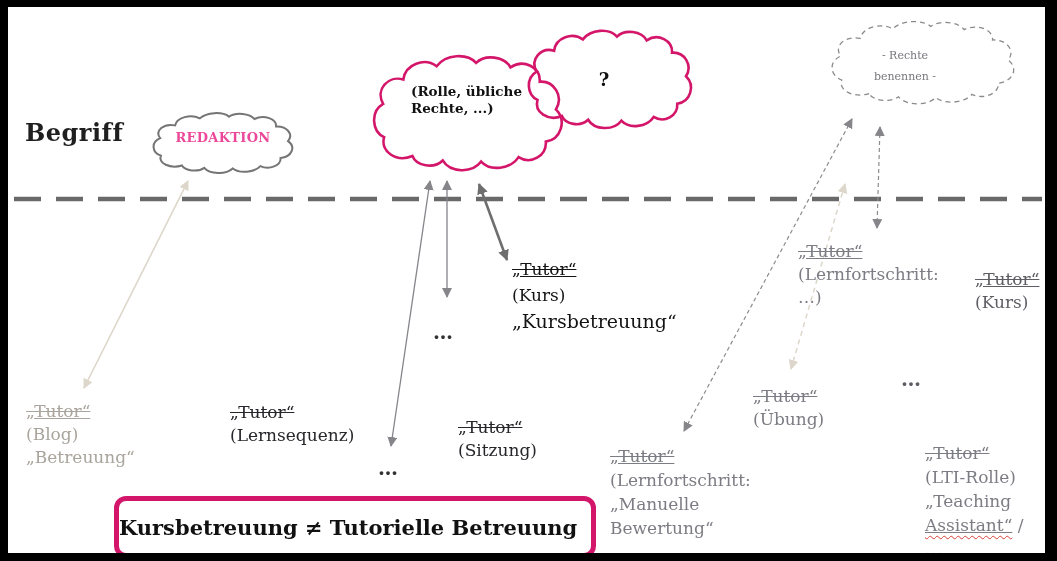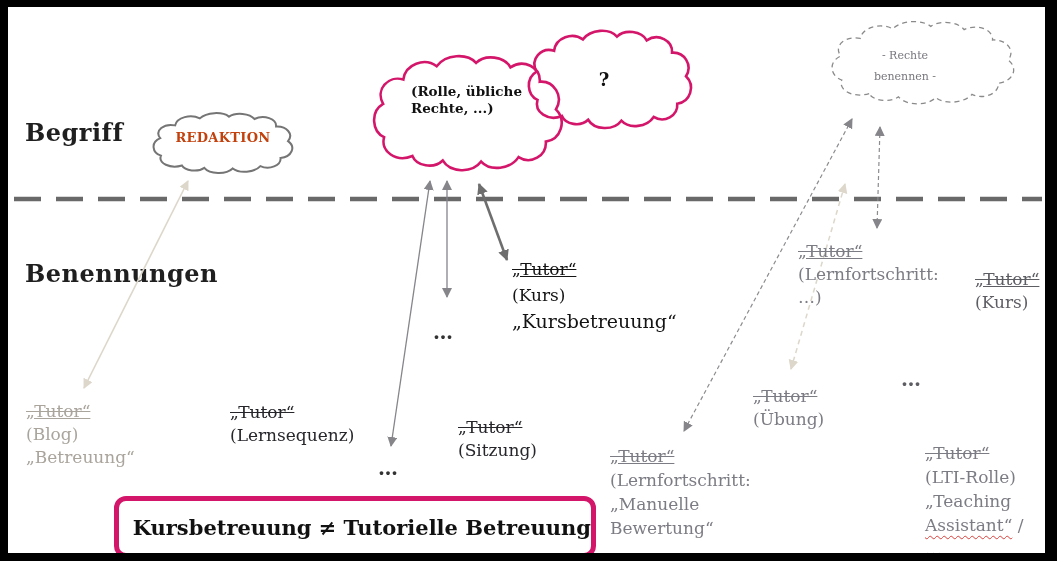--- a/index.html
+++ b/index.html
@@ -7,43 +7,42 @@
   .frame { position:relative; width:1057px; height:561px; background:#000; overflow:hidden; }
   .canvas { position:absolute; left:8px; top:7px; right:12px; bottom:8px; background:#ffffff; overflow:hidden; }
   .abs { position:absolute; }
   .section-title { font-size:24px; font-weight:bold; color:#1f1f1f; letter-spacing:0.5px;text-align:center; }
   .cloud-svg { position:absolute; overflow:visible; }
   .cloud-text { position:absolute; text-align:center; }
   .label { line-height:23px; font-size:17px; }
   .label .nm { font-weight:normal; }
   .ts { text-decoration: line-through; }
   .tu { text-decoration: line-through underline; }
-  .u  { }
+  .u  { text-decoration: underline; }
   .wavy { text-decoration: underline wavy #d9413c; text-decoration-thickness:1px; text-underline-offset:4px; }
   .dark   { color:#26262b; }
   .black  { color:#141414; }
   .lgray  { color:#a9a49c; }
   .mgray  { color:#7c7c84; }
   .dgray  { color:#5d5d64; }
   .dots { font-size:20px; font-weight:bold; letter-spacing:1px; }
   .bottom-box { position:absolute; left:106px; top:489px; width:482px; height:62px;
-      border:5px solid #d4166a; border-radius:12px; display:flex; align-items:center; justify-content:flex-end;
+      border:5px solid #d4166a; border-radius:12px; display:flex; align-items:center; justify-content:flex-start;
       background:#fff; }
   .bottom-box span { font-size:21px; font-weight:bold; color:#111; }
   .tutor-cloud-text { line-height:17px; color:#111; font-weight:bold; font-size:13.5px; text-align:left; }
   .tutor-cloud-text .big { font-size:19px; line-height:26px; }
 </style>
 </head>
 <body>
 
 <div class="frame">
   <div class="canvas">
 
     <div class="abs section-title" style="left:17px; top:111px;">Begriff</div>
-    <div class="abs section-title" style="left:17px; top:252px;">Benennungen</div>
 
     <svg class="abs" style="left:0; top:0;" width="1037" height="546" viewBox="0 0 1037 546">
       <defs>
         <marker id="ah-gray" markerUnits="userSpaceOnUse" markerWidth="11" markerHeight="11" refX="9" refY="5" orient="auto-start-reverse">
           <path d="M0,0 L10,5 L0,10 Z" fill="#85858a"></path>
         </marker>
         <marker id="ah-thick" markerUnits="userSpaceOnUse" markerWidth="12" markerHeight="12" refX="10" refY="5.5" orient="auto-start-reverse">
           <path d="M0,0 L11,5.5 L0,11 Z" fill="#6e6e6e"></path>
         </marker>
         <marker id="ah-light" markerUnits="userSpaceOnUse" markerWidth="11" markerHeight="11" refX="9" refY="5" orient="auto-start-reverse">
@@ -64,21 +63,21 @@
       <line x1="844" y1="112" x2="676" y2="424" stroke="#8c8c90" stroke-width="1.2" stroke-dasharray="4 3" marker-start="url(#ah-gray)" marker-end="url(#ah-gray)"></line>
 
       <line x1="872" y1="120" x2="869" y2="221" stroke="#8c8c90" stroke-width="1.2" stroke-dasharray="4 3" marker-start="url(#ah-gray)" marker-end="url(#ah-gray)"></line>
 
       <line x1="837" y1="177" x2="783" y2="362" stroke="#dcd7ca" stroke-width="1.5" stroke-dasharray="5 4" marker-start="url(#ah-light)" marker-end="url(#ah-light)"></line>
     </svg>
 
     <svg class="cloud-svg" style="left:144px; top:105px;" width="142" height="64" viewBox="0 0 190 110" preserveAspectRatio="none">
       <path d="M 40 92 C 24 98 8 88 12 75 C 0 70 -2 52 11 45 C 3 32 16 19 31 23 C 33 9 52 3 64 11 C 73 0 94 -1 103 8 C 112 0 131 2 137 12 C 150 4 167 12 166 25 C 180 24 190 38 182 50 C 193 60 187 77 172 79 C 173 92 157 100 145 93 C 137 104 117 106 108 97 C 99 108 77 107 70 96 C 61 104 44 101 40 92 Z" fill="none" stroke="#757575" stroke-width="2" vector-effect="non-scaling-stroke"></path>
     </svg>
-    <div class="cloud-text" style="left:144px; top:123px; width:142px; font-size:13px; font-weight:bold; color:#c2410c; letter-spacing:0.3px;">REDAKTION</div>
+    <div class="cloud-text" style="left:144px; top:123px; width:142px; font-size:13px; font-weight:bold; color:#ec4899; letter-spacing:0.3px;">REDAKTION</div>
 
     <svg class="cloud-svg" style="left:519px; top:22px;" width="166" height="104" viewBox="0 0 190 110" preserveAspectRatio="none">
       <path d="M 40 92 C 24 98 8 88 12 75 C 0 70 -2 52 11 45 C 3 32 16 19 31 23 C 33 9 52 3 64 11 C 73 0 94 -1 103 8 C 112 0 131 2 137 12 C 150 4 167 12 166 25 C 180 24 190 38 182 50 C 193 60 187 77 172 79 C 173 92 157 100 145 93 C 137 104 117 106 108 97 C 99 108 77 107 70 96 C 61 104 44 101 40 92 Z" fill="none" stroke="#d4166a" stroke-width="2.6" vector-effect="non-scaling-stroke"></path>
     </svg>
     <div class="cloud-text" style="left:586px; top:62px; width:20px; font-size:18px; font-weight:bold; color:#111;">?</div>
 
     <svg class="cloud-svg" style="left:364px; top:47px;" width="192" height="122" viewBox="0 0 190 110" preserveAspectRatio="none">
       <path d="M 40 92 C 24 98 8 88 12 75 C 0 70 -2 52 11 45 C 3 32 16 19 31 23 C 33 9 52 3 64 11 C 73 0 94 -1 103 8 C 112 0 131 2 137 12 C 150 4 167 12 166 25 C 180 24 190 38 182 50 C 193 60 187 77 172 79 C 173 92 157 100 145 93 C 137 104 117 106 108 97 C 99 108 77 107 70 96 C 61 104 44 101 40 92 Z" fill="none" stroke="#d4166a" stroke-width="2.6" vector-effect="non-scaling-stroke"></path>
     </svg>
     <div class="abs tutor-cloud-text" style="left:403px; top:76px;">

